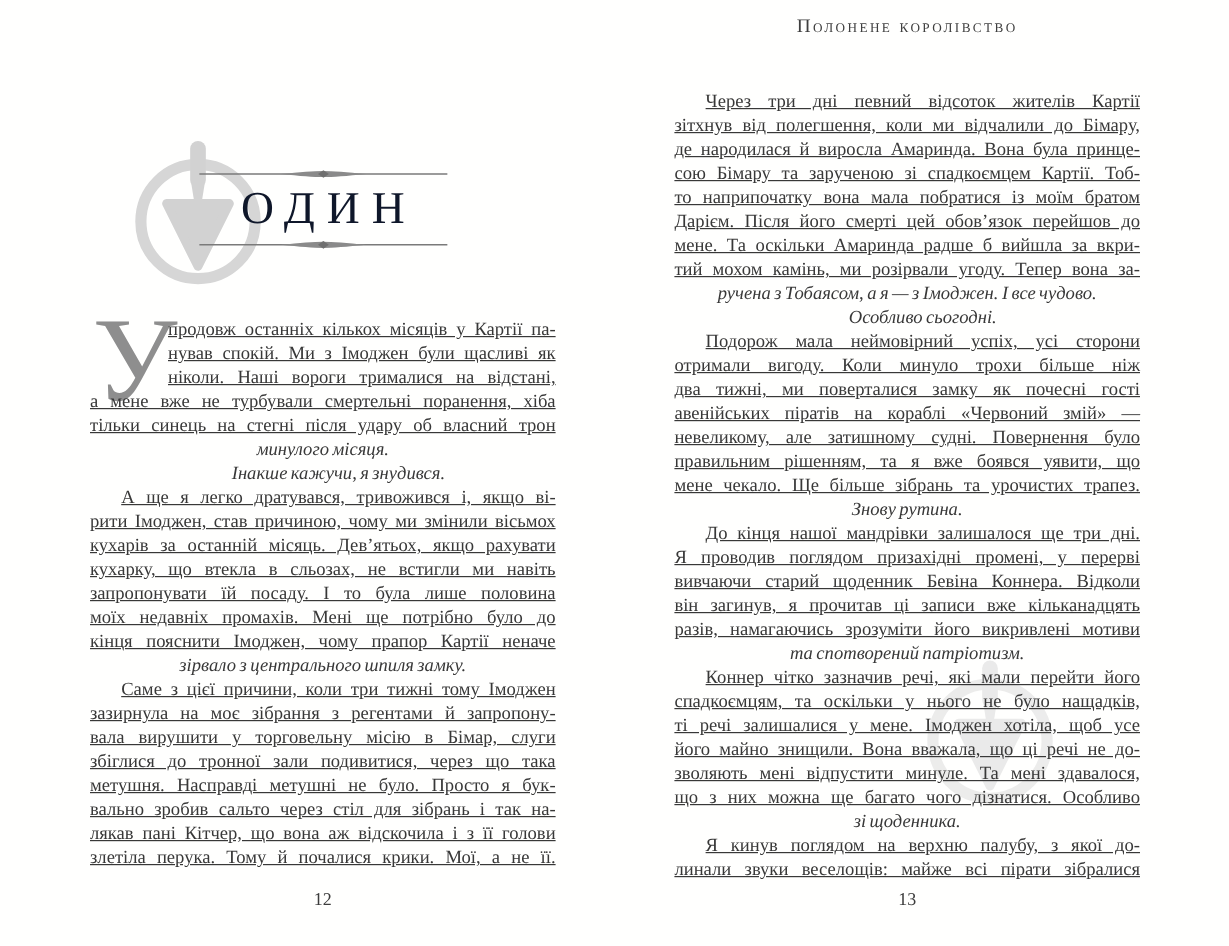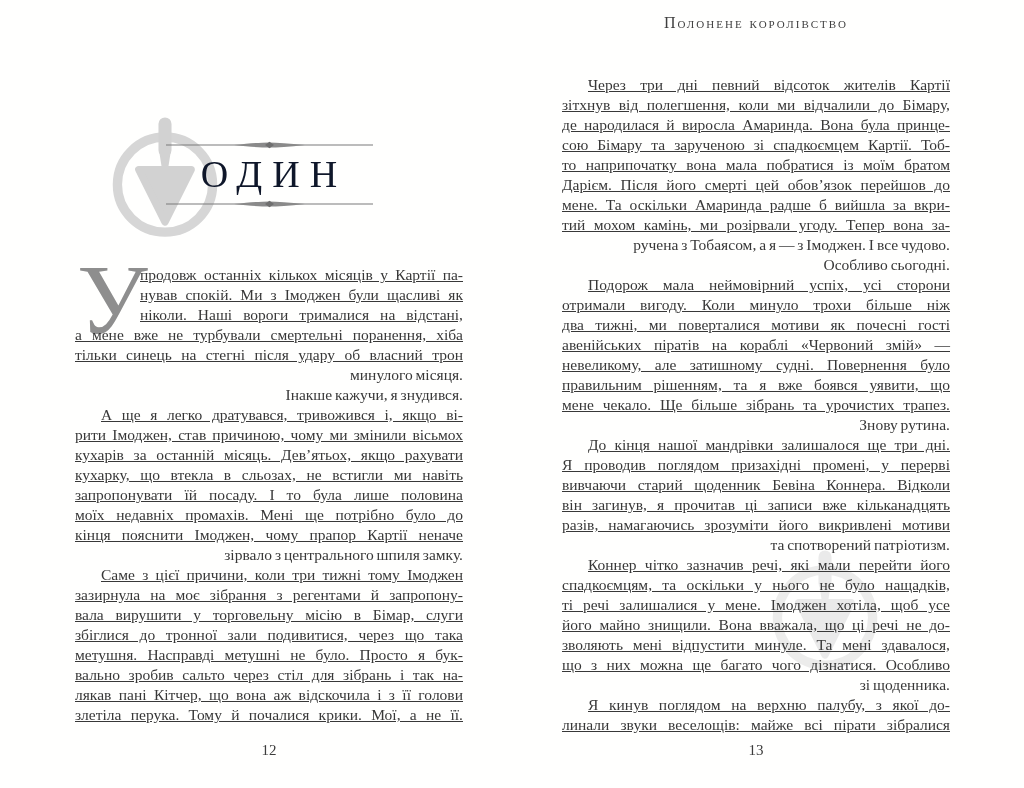--- a/index.html
+++ b/index.html
@@ -21,21 +21,21 @@
   
   .running-header{position:absolute;left:562px;top:14px;width:388px;text-align:center;
                   font-variant:small-caps;font-size:16px;letter-spacing:2px;color:#3f3f3f;}
 
   
   .col{position:absolute;width:388px;font-size:15.5px;word-spacing:-1px;}
   .col.left-body{left:75px;top:265px;}
   .col.right-body{left:562px;top:75px;}
   .line{height:20px;line-height:20px;white-space:normal;overflow:visible;}
   .line.j{text-align:justify;text-align-last:justify;text-decoration:underline;}
-  .line.e{text-align:right;}
+  .line.e{text-align:center;font-style:italic;}
   .line.ind{padding-left:26px;}
   .line.dc{padding-left:65px;}
 
   
   .dropcap{position:absolute;left:77px;top:250px;font-size:100px;line-height:1;
            color:#8e8e8e;font-weight:400;}
 
   
   .pagenum{position:absolute;top:742px;width:388px;text-align:center;font-size:15px;color:#3c3c3c;}
   .pagenum.pn-left{left:75px;}
@@ -112,21 +112,21 @@
       <div class="line j">де народилася й виросла Амаринда. Вона була принце-</div>
       <div class="line j">сою Бімару та зарученою зі спадкоємцем Картії. Тоб-</div>
       <div class="line j">то наприпочатку вона мала побратися із моїм братом</div>
       <div class="line j">Дарієм. Після його смерті цей обов’язок перейшов до</div>
       <div class="line j">мене. Та оскільки Амаринда радше б вийшла за вкри-</div>
       <div class="line j">тий мохом камінь, ми розірвали угоду. Тепер вона за-</div>
       <div class="line e">ручена з Тобаясом, а я — з Імоджен. І все чудово.</div>
       <div class="line e ind">Особливо сьогодні.</div>
       <div class="line j ind">Подорож мала неймовірний успіх, усі сторони</div>
       <div class="line j">отримали вигоду. Коли минуло трохи більше ніж</div>
-      <div class="line j">два тижні, ми поверталися мотиви як почесні гості</div>
+      <div class="line j">два тижні, ми поверталися замку як почесні гості</div>
       <div class="line j">авенійських піратів на кораблі «Червоний змій» —</div>
       <div class="line j">невеликому, але затишному судні. Повернення було</div>
       <div class="line j">правильним рішенням, та я вже боявся уявити, що</div>
       <div class="line j">мене чекало. Ще більше зібрань та урочистих трапез.</div>
       <div class="line e">Знову рутина.</div>
       <div class="line j ind">До кінця нашої мандрівки залишалося ще три дні.</div>
       <div class="line j">Я проводив поглядом призахідні промені, у перерві</div>
       <div class="line j">вивчаючи старий щоденник Бевіна Коннера. Відколи</div>
       <div class="line j">він загинув, я прочитав ці записи вже кільканадцять</div>
       <div class="line j">разів, намагаючись зрозуміти його викривлені мотиви</div>

